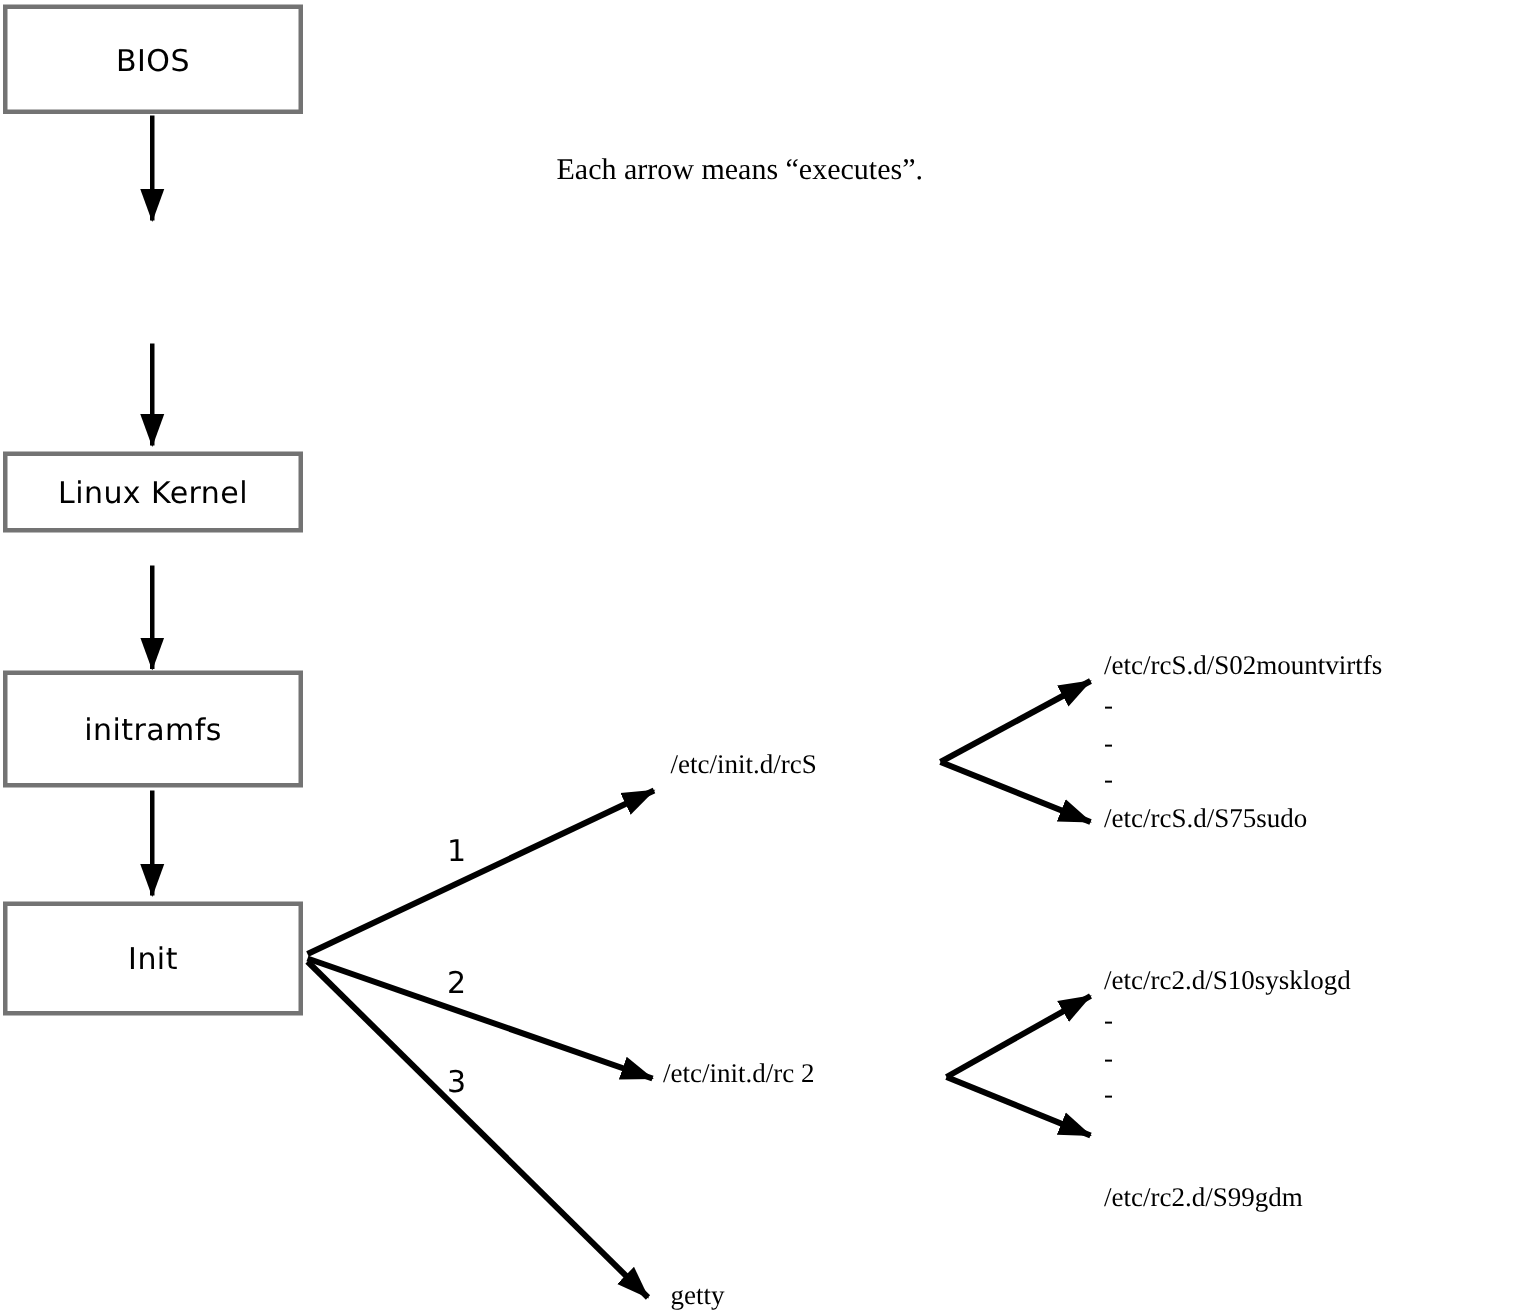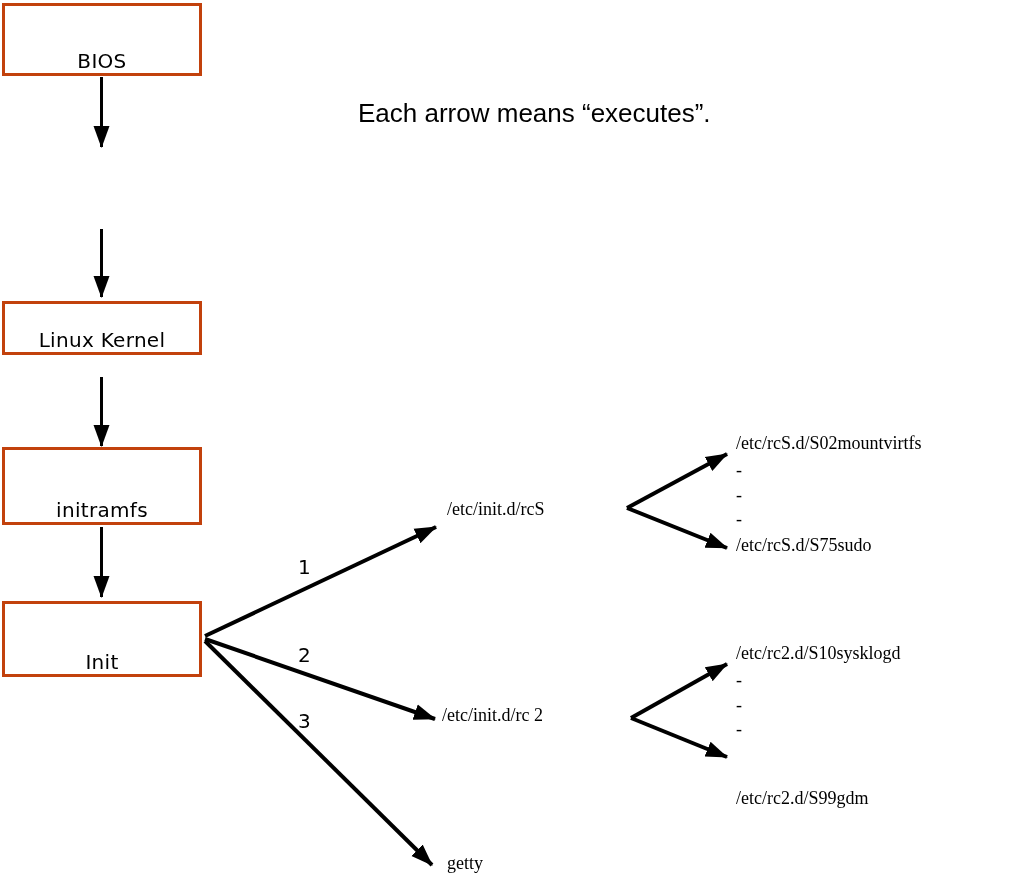--- a/index.html
+++ b/index.html
@@ -20,39 +20,40 @@
     position: absolute;
     left: 0;
     top: 0;
     width: 1024px;
     height: 875px;
   }
   .node-box {
     position: absolute;
     left: 2px;
     width: 200px;
-    border: 3px solid #c2410c;
+    border: 3px solid #737373;
     background: #ffffff;
     box-sizing: border-box;
     display: flex;
-    align-items: flex-end;
+    align-items: center;
     justify-content: center;
     font-size: 20px;
     letter-spacing: 0.3px;
     z-index: 2;
   }
   .label {
     position: absolute;
     white-space: pre;
     z-index: 2;
   }
   .sans {
-    font-family: Liberation Sans, sans-serif;
-    font-size: 26px;
+    font-family: Liberation Serif, serif;
+    font-size: 20px;
     line-height: 22px;
+    margin-left: 13px;
   }
   .mono {
     font-family: Liberation Serif, serif;
     font-size: 18px;
     line-height: 21px;
   }
   .branch-num {
     font-family: "DejaVu Sans", "Liberation Sans", sans-serif;
     font-size: 20px;
     line-height: 22px;

